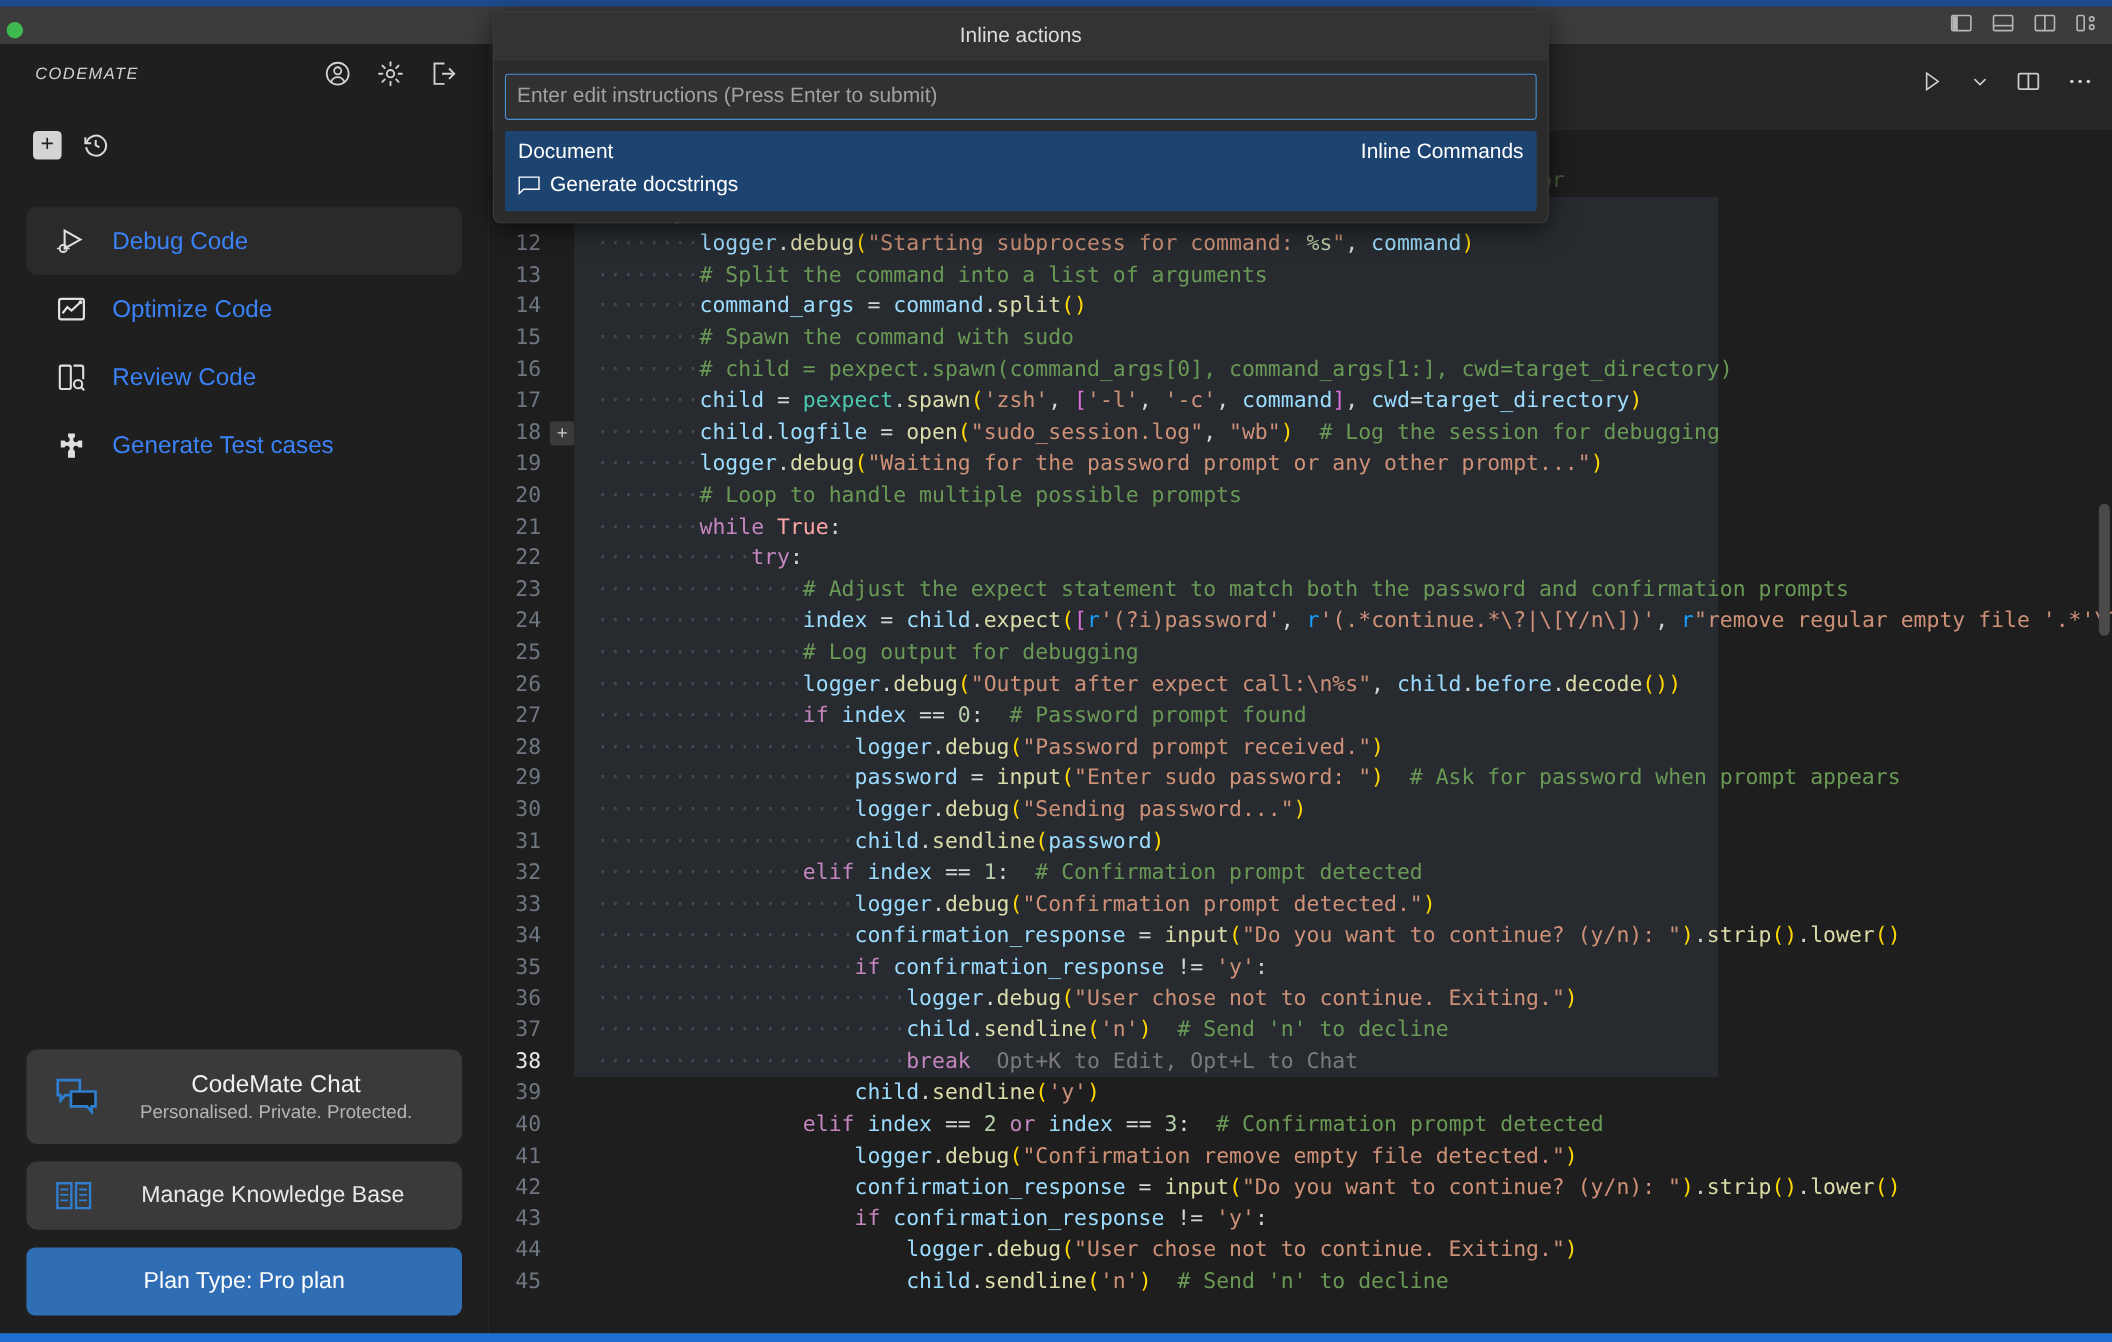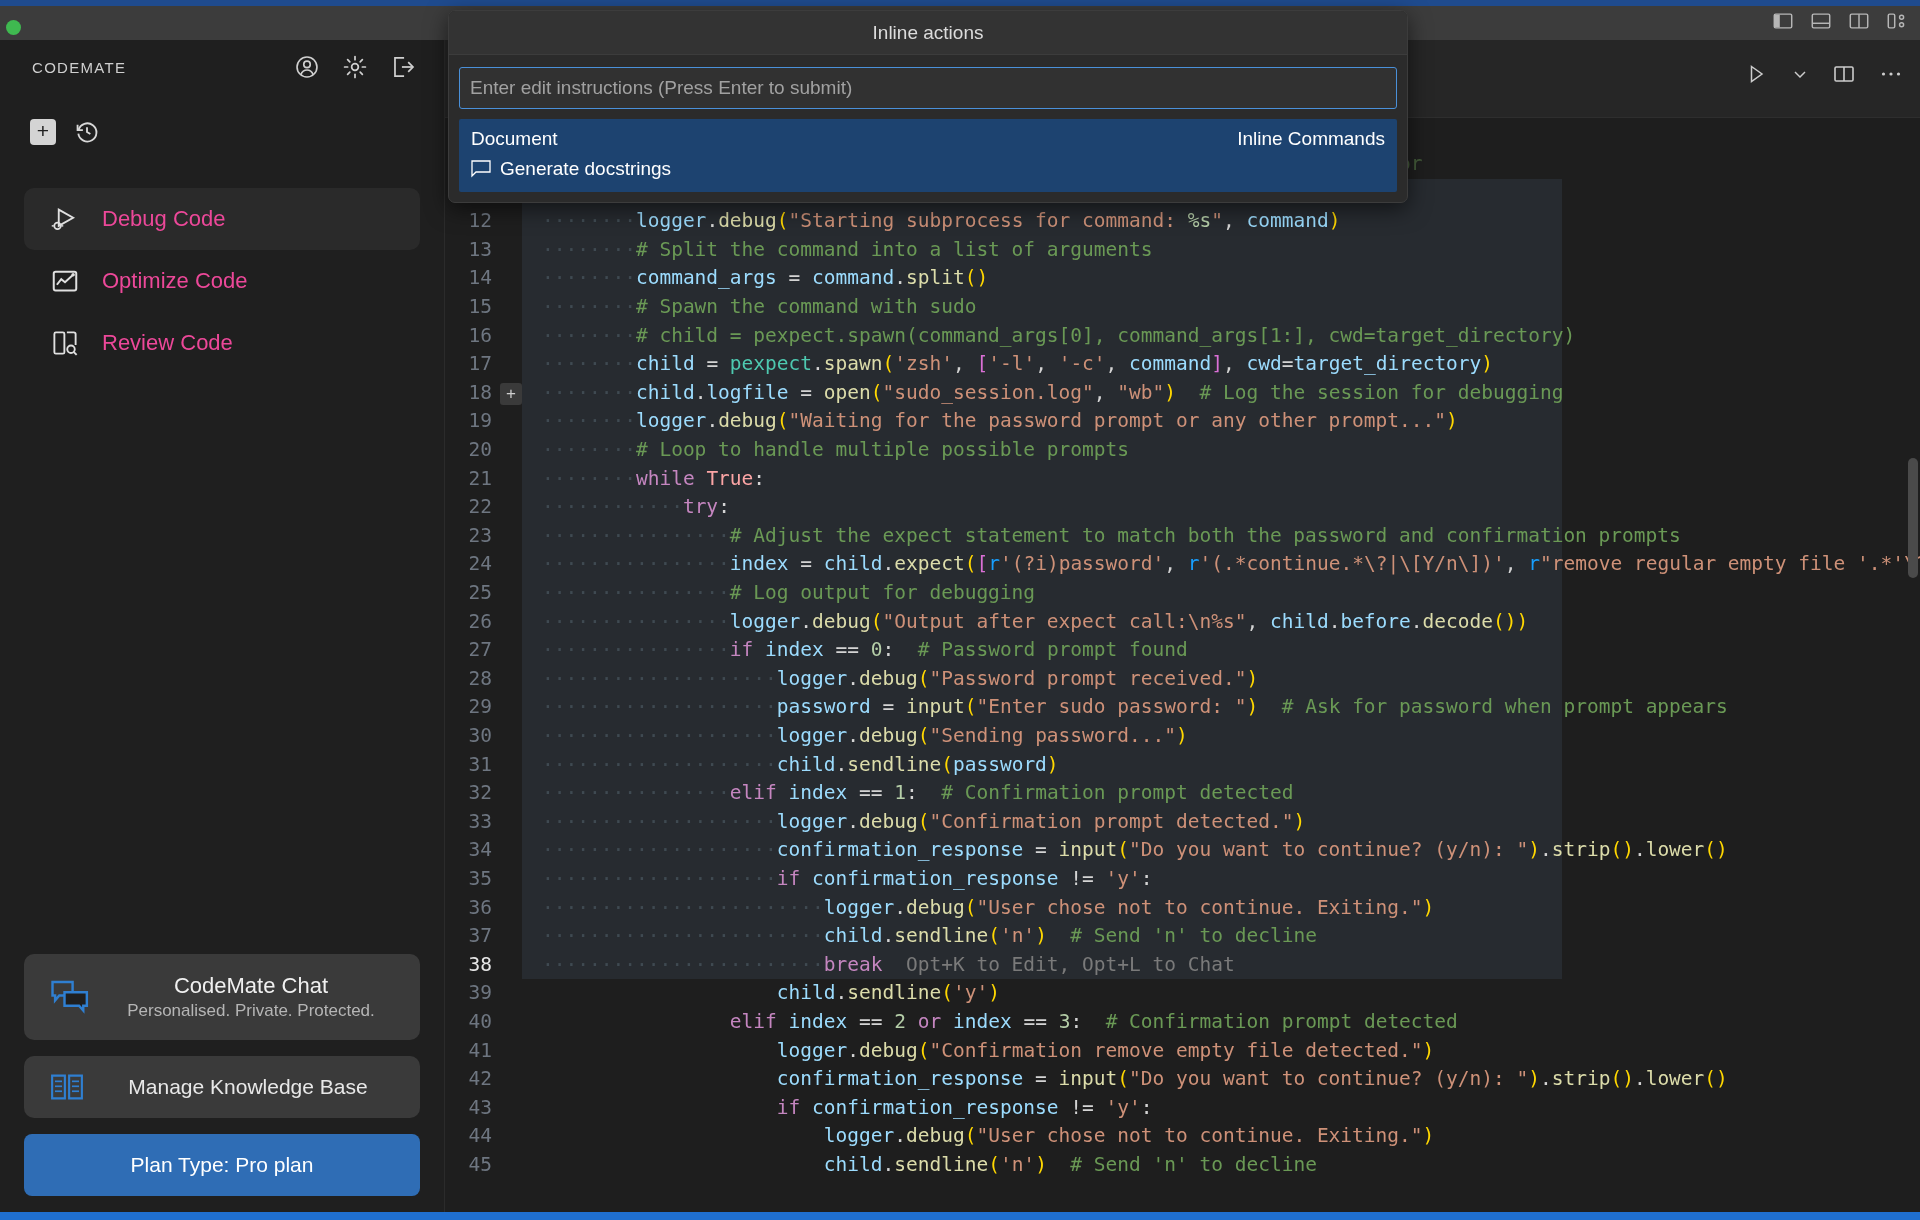--- a/index.html
+++ b/index.html
@@ -31,20 +31,21 @@
 
   
   .sidebar {
     position:absolute; left:0; top:40px; width:445px; height:1172px;
     background:#1f1f1f;
     border-right:1px solid #2b2b2b;
   }
   .sb-head {
     display:flex; align-items:center; height:54px;
     padding:0 28px 0 32px;
+    font-style:italic;
   }
   .sb-title {
     font-size:15px; letter-spacing:1.3px; color:#cfcfcf; flex:1;
   }
   .sb-head-icons { display:flex; align-items:center; gap:22px; }
   .sb-head-icons svg { width:26px; height:26px; display:block; }
 
   .brandrow {
     display:flex; align-items:center; height:76px; padding:0 28px 0 30px;
   }
@@ -61,21 +62,21 @@
     width:26px; height:26px; border-radius:4px; background:#d4d4d4;
     color:#1f1f1f; font-size:21px; line-height:24px; text-align:center;
     font-family:"Liberation Sans", sans-serif;
   }
   .hist-icon { width:26px; height:26px; display:block; }
 
   .menu { margin-top:18px; padding:0 24px; }
   .menu-item {
     display:flex; align-items:center; gap:22px;
     height:62px; padding:0 26px; border-radius:10px;
-    color:#ec4899; font-size:22px;
+    color:#3b82f6; font-size:22px;
   }
   .menu-item.active { background:#2a2a2a; }
   .menu-item .mi-icon { width:30px; height:30px; flex:0 0 30px; display:block; }
 
   .sb-bottom {
     position:absolute; left:0; right:0; bottom:16px; padding:0 24px;
   }
   .chat-card {
     background:#3a3a3a; border-radius:10px; height:86px;
     display:flex; align-items:center; gap:18px; padding:0 26px;
@@ -300,20 +301,26 @@
       </div>
       <div class="menu-item">
         <svg class="mi-icon" viewBox="0 0 24 24">
           <rect x="3.5" y="3.5" width="8" height="17" rx="1.2" fill="none" stroke="#e0e0e0" stroke-width="1.5"></rect>
           <path d="M13.5 3.5H19a1.5 1.5 0 0 1 1.5 1.5v8.5" fill="none" stroke="#e0e0e0" stroke-width="1.5"></path>
           <circle cx="16.8" cy="17" r="3" fill="none" stroke="#e0e0e0" stroke-width="1.5"></circle>
           <line x1="19.1" y1="19.3" x2="21.3" y2="21.5" stroke="#e0e0e0" stroke-width="1.5"></line>
         </svg>
         <span>Review Code</span>
       </div>
+      <div class="menu-item">
+        <svg class="mi-icon" viewBox="0 0 24 24">
+          <path d="M9.5 3.2h5v2.6a2 2 0 1 0 2.6 2.6h2.7v5h-2.7a2 2 0 1 0-2.6 2.6v5h-5v-5a2 2 0 1 0-2.6-2.6H4.2v-5h2.7a2 2 0 1 0 2.6-2.6z" fill="#e0e0e0"></path>
+        </svg>
+        <span>Generate Test cases</span>
+      </div>
     </div>
 
     <div class="sb-bottom">
       <div class="chat-card">
         <svg width="40" height="34" viewBox="0 0 24 21">
           <path d="M1.2 1.2h12.4v8.4H5.4l-2.6 3V9.6H1.2z" fill="none" stroke="#2f7fd1" stroke-width="1.5"></path>
           <path d="M8.6 7.6h13.8v8.3h-2.2v3l-2.6-3H8.6z" fill="#1f1f1f" stroke="#2f7fd1" stroke-width="1.5"></path>
         </svg>
         <div class="cc-texts">
           <div class="cc-title">CodeMate Chat</div>

